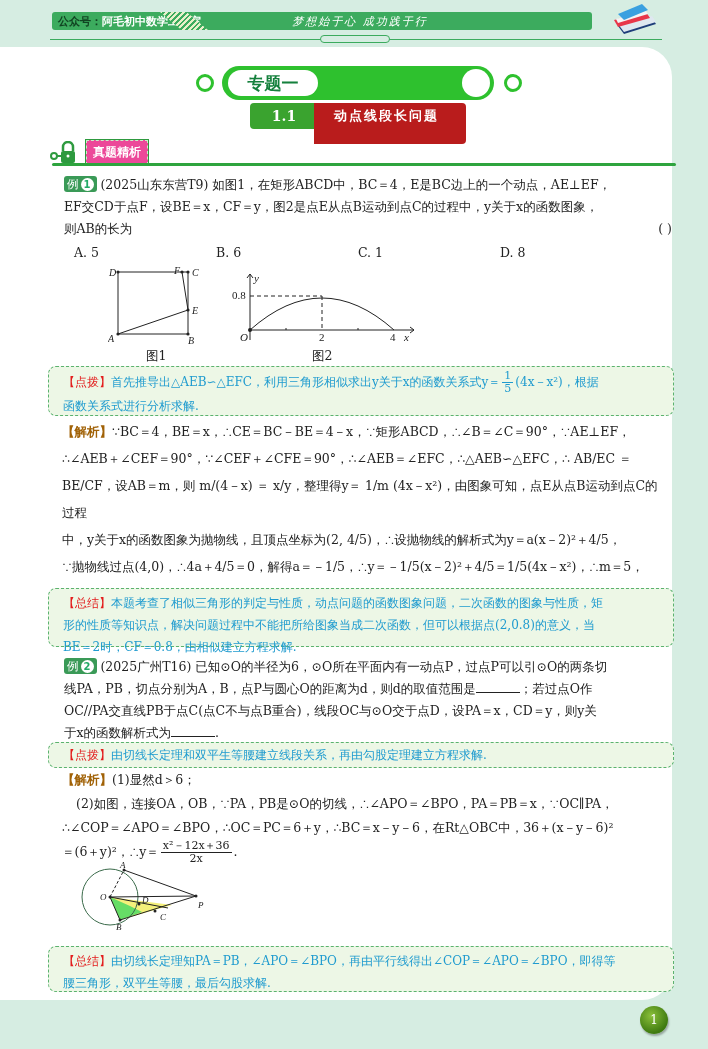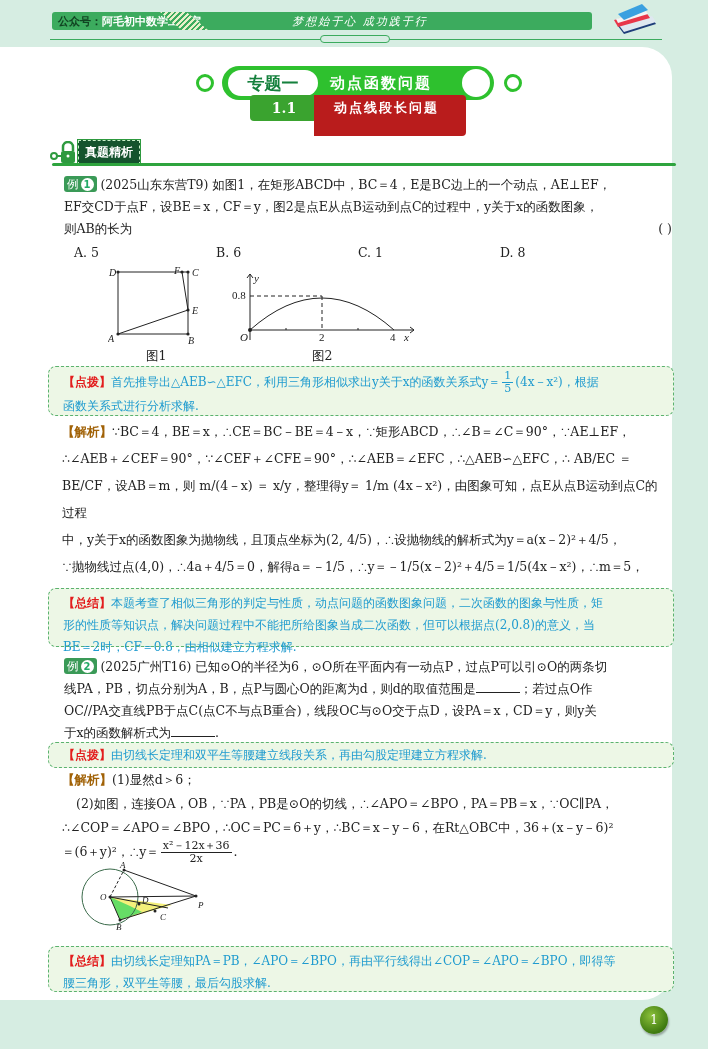--- a/index.html
+++ b/index.html
@@ -55,40 +55,40 @@
     background: #fff; border-radius: 13px; color: #15803d;
     font-family: "DejaVu Sans", sans-serif; font-weight: bold; font-size: 17px;
     text-align: center; line-height: 26px;
   }
   .topic-title {
     position: absolute; left: 108px; top: 0; line-height: 34px;
     color: #fff; font-weight: bold; font-size: 15px; letter-spacing: 2px;
   }
   .topic-dot { position: absolute; right: 4px; top: 3px; width: 28px; height: 28px; border-radius: 50%; background: #fff; }
 
-  .sub-row { position: absolute; left: 250px; top: 95px; height: 26px; display: flex; justify-content: space-between; }
+  .sub-row { position: absolute; left: 250px; top: 103px; height: 26px; display: flex; justify-content: space-between; }
   .sub-num {
     width: 68px; height: 26px; background: #3aa32f; color: #fff;
     font-weight: bold; font-size: 14px; line-height: 26px; text-align: center;
     border-radius: 4px 0 0 4px;
     clip-path: polygon(0 0, 100% 0, 100% 100%, 0 100%);
   }
   .sub-title {
     width: 152px; height: 41px; background: #b91c1c; color: #fff;
     font-weight: bold; font-size: 13px; line-height: 26px; padding-left: 20px;
     letter-spacing: 2px; border-radius: 0 4px 4px 0;
     clip-path: polygon(8% 0, 100% 0, 100% 100%, 0 100%, 0 0);
     margin-left: -4px;
   }
 
   
   .sec-head { position: absolute; left: 50px; top: 140px; display: flex; align-items: center; }
   .lock-icon { width: 26px; height: 24px; }
   .sec-label {
-    margin-left: 2px; background: #14532d; color: #fff; font-weight: bold; font-size: 12px;
+    margin-left: 10px; background: #ec4899; color: #fff; font-weight: bold; font-size: 12px;
     padding: 3px 6px; border: 1px dashed #c8f0c8; outline: 1px solid #2e9a3f;
     font-family: "DejaVu Sans", sans-serif;
   }
   .sec-rule { position: absolute; left: 52px; top: 163px; width: 624px; height: 3px; background: #2ea43e; border-radius: 2px; }
 
   .content { position: absolute; left: 64px; width: 608px; font-size: 12.5px; line-height: 22px; }
   .badge {
     display: inline-block; background: #3a9a57; color: #fff; font-family: "DejaVu Sans", sans-serif;
     font-size: 11.5px; padding: 0 3px; border-radius: 3px; line-height: 16px; vertical-align: 1px;
   }
@@ -97,21 +97,21 @@
   .options { display: flex; margin-left: 10px; }
   .options span { width: 142px; }
 
   .fig-label { position: absolute; font-size: 12.5px; }
 
   .note {
     position: absolute; left: 48px; width: 626px;
     border: 1px dashed #5bb26e; border-radius: 8px; background: #edf7e6;
     padding: 3px 14px; font-size: 12px; line-height: 22px; color: #1f9bcf;
   }
-  .tag { color: #e31d1d; font-weight: bold; }
+  .tag { color: #e31d1d; font-weight: normal; }
   .jx { color: #a16207; font-weight: bold; }
   .blank { display: inline-block; width: 44px; border-bottom: 1px solid #222; height: 12px; }
   .frac { display: inline-block; vertical-align: middle; text-align: center; font-size: 11px; line-height: 12px; margin: 0 2px; }
   .frac .t { display: block; border-bottom: 1px solid #222; padding: 0 2px; }
   .note .frac .t { border-color: #1f9bcf; }
 
   .page-num {
     position: absolute; left: 640px; top: 1006px; width: 28px; height: 28px; border-radius: 50%;
     background: radial-gradient(circle at 40% 35%, #8bc03a, #3e7a10 70%);
     color: #fff; text-align: center; line-height: 28px; font-size: 12px;
@@ -137,21 +137,20 @@
   <polygon points="8,17 38,9 40,12 10,21" fill="#f4f4f4"></polygon>
   <polygon points="10,12 34,2 40,8 16,18" fill="#3aa0e0"></polygon>
 </svg>
 
 <div class="page"></div>
 
 <div class="topic-row">
   <div class="ring" style="left:0"></div>
   <div class="topic-pill">
     <div class="topic-label">专题一</div>
-    <div class="topic-title">动点函数问题</div>
     <div class="topic-dot"></div>
   </div>
   <div class="ring" style="left:308px"></div>
 </div>
 <div class="sub-row">
   <div class="sub-num">1.1</div>
   <div class="sub-title">动点线段长问题</div>
 </div>
 
 <div class="sec-head">

